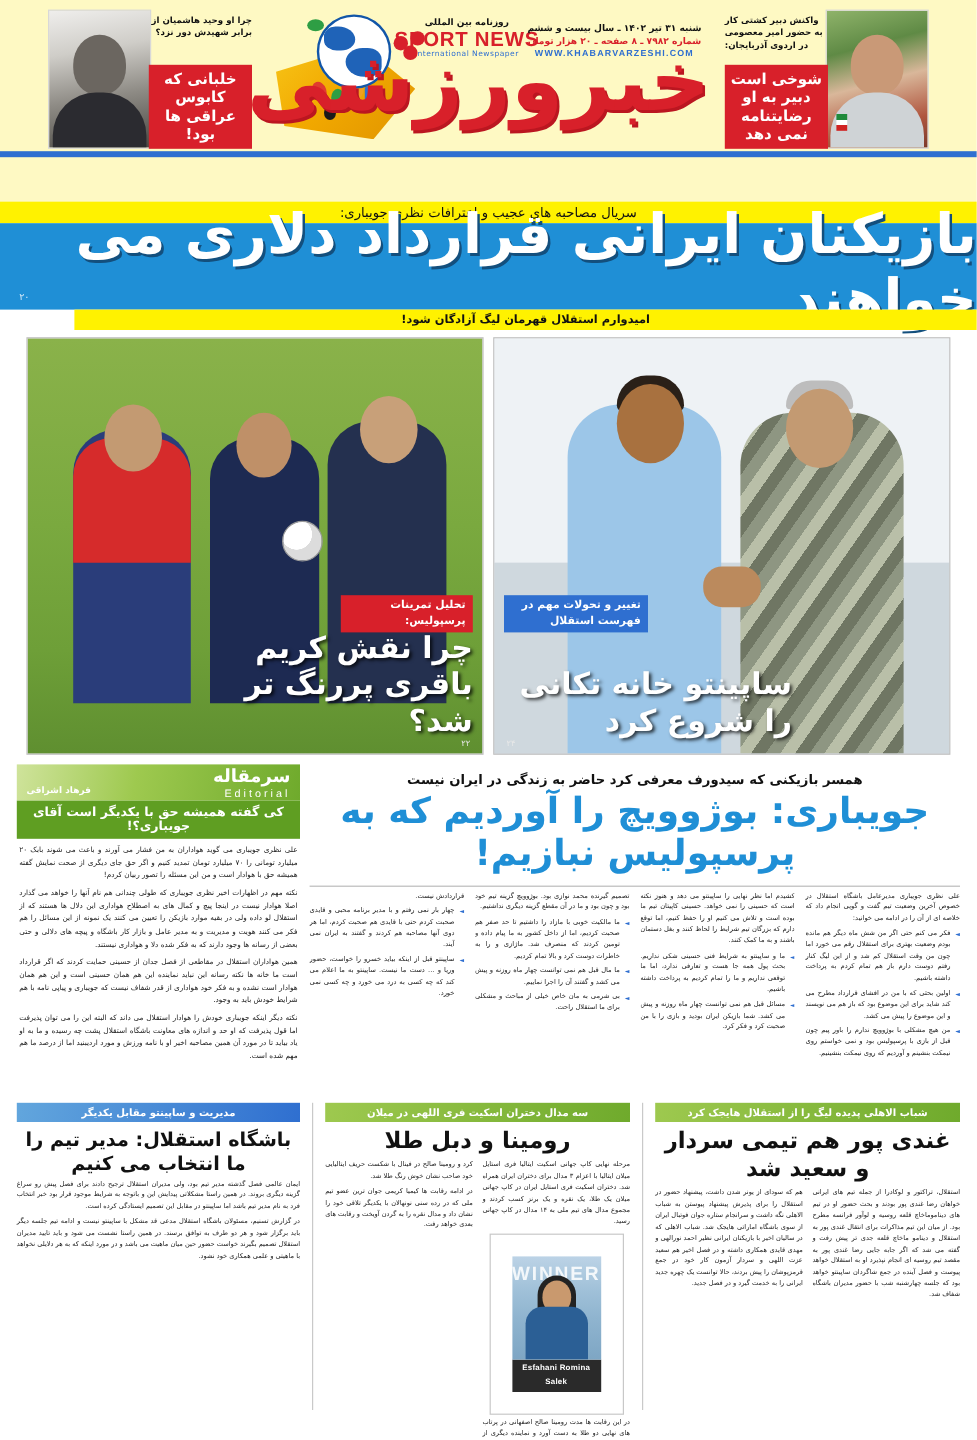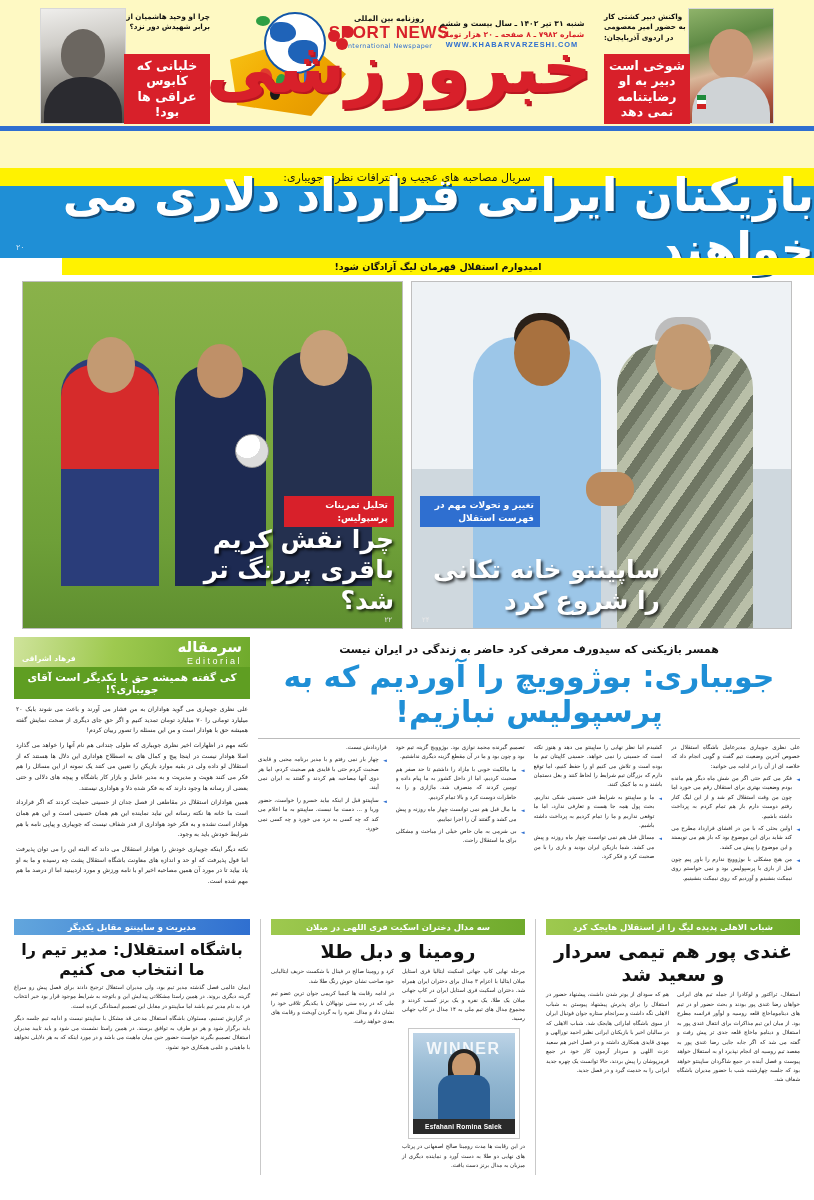--- a/index.html
+++ b/index.html
@@ -272,21 +272,21 @@
   .b-head {
     text-align: center; font-size: 19px; font-weight: bold; color: #111;
     direction: rtl; line-height: 1.22; padding: 2px 0 4px;
   }
   .b-head.small { font-size: 16px; }
   .b-cols { display: flex; gap: 8px; direction: rtl; }
   .b-col { flex: 1; font-size: 5.5px; line-height: 1.72; text-align: justify; direction: rtl; color:#1a1a1a; }
   .b-col p { margin-bottom: 3px; }
 
   .photo-card {
-    width: 112px; margin: 4px auto 3px; border: 1px solid #c8c8c8; padding: 4px; background: #fff;
+    width: 112px; margin: 4px auto 3px; border: 1px solid #c8c8c8; padding: 18px; background: #fff;
   }
   .photo-card .pimg {
     position: relative; width: 100%; height: 86px; overflow: hidden;
     background: linear-gradient(180deg,#bcd3e6 0%,#9fc0d8 34%,#8fb4cf 60%,#7ea6c4 100%);
   }
   .photo-card .winner {
     position: absolute; left: 0; right: 0; top: 2px; text-align: center;
     font-size: 16px; font-weight: bold; color: rgba(255,255,255,0.85);
     letter-spacing: 1.5px; font-family: "Liberation Sans", sans-serif;
   }

